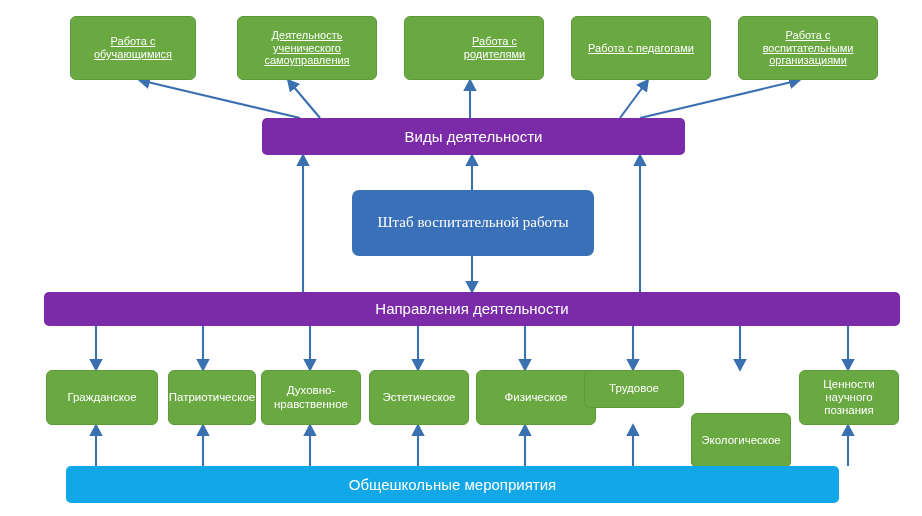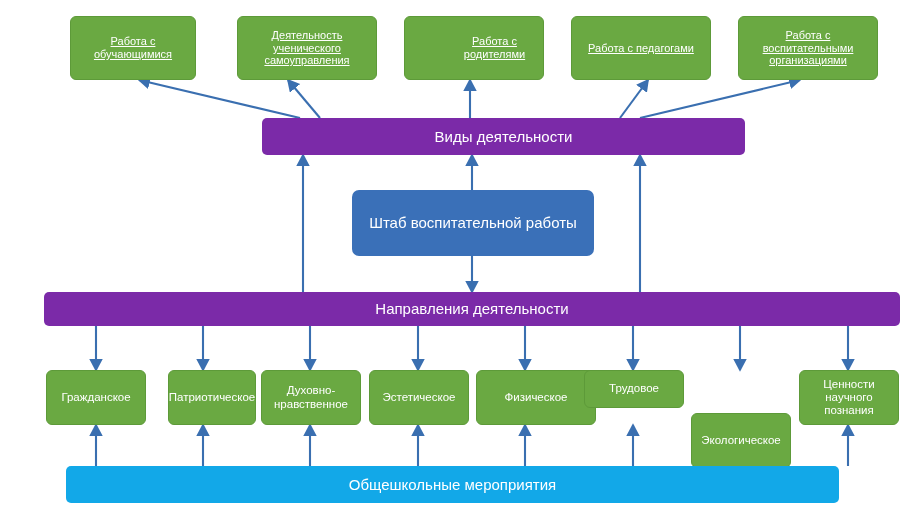--- a/index.html
+++ b/index.html
@@ -53,20 +53,21 @@
     background: #7a28a8;
     background: #7b2aa8;
     font-size: 15px;
     border-radius: 5px;
   }
   .blue-dark {
     background: #3a70b8;
     font-size: 15px;
     border-radius: 7px;
     line-height: 1.3;
+    font-family: Liberation Serif, serif;
   }
   .cyan {
     background: #12a8e8;
     font-size: 15px;
     border-radius: 5px;
   }
 </style>
 </head>
 <body>
 
@@ -122,33 +123,33 @@
   <div class="node green" style="left:404px; top:16px; width:140px; height:64px;padding-left:46px;">
     <span>Работа с родителями</span>
   </div>
   <div class="node green" style="left:571px; top:16px; width:140px; height:64px;">
     <span>Работа с педагогами</span>
   </div>
   <div class="node green" style="left:738px; top:16px; width:140px; height:64px;">
     <span>Работа с воспитательными организациями</span>
   </div>
 
-  <div class="node purple" style="left:262px; top:118px; width:483px; height:37px;">
+  <div class="node purple" style="left:262px; top:118px; width:423px; height:37px;">
     <span>Виды деятельности</span>
   </div>
 
   <div class="node blue-dark" style="left:352px; top:190px; width:242px; height:66px;">
     <span>Штаб воспитательной работы</span>
   </div>
 
   <div class="node purple" style="left:44px; top:292px; width:856px; height:34px;">
     <span>Направления деятельности</span>
   </div>
 
-  <div class="node green-row2" style="left:46px; top:370px; width:100px; height:55px;justify-content:center;">
+  <div class="node green-row2" style="left:46px; top:370px; width:112px; height:55px;justify-content:center;">
     <span>Гражданское</span>
   </div>
   <div class="node green-row2" style="left:168px; top:370px; width:88px; height:55px;">
     <span>Патриотическое</span>
   </div>
   <div class="node green-row2" style="left:261px; top:370px; width:100px; height:55px;">
     <span>Духовно-нравственное</span>
   </div>
   <div class="node green-row2" style="left:369px; top:370px; width:100px; height:55px;">
     <span>Эстетическое</span>

